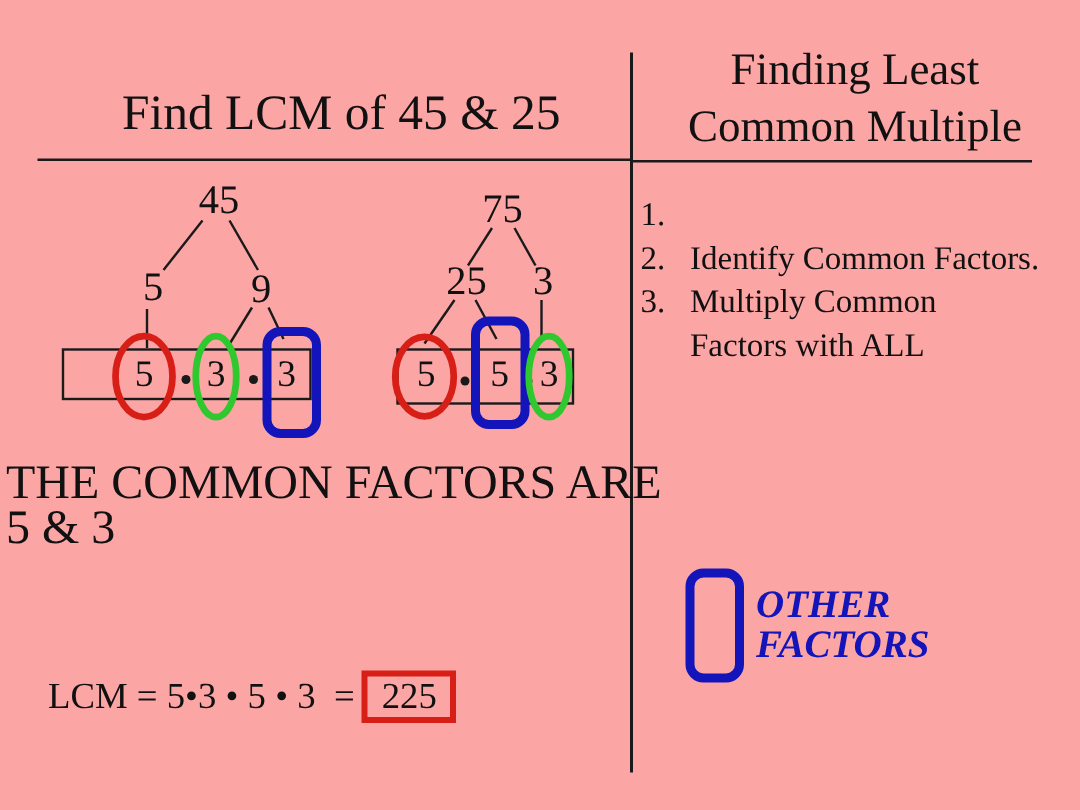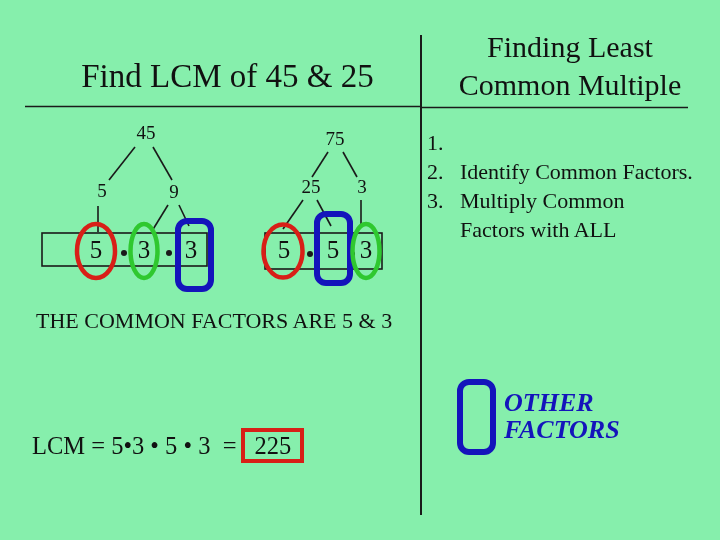--- a/index.html
+++ b/index.html
@@ -1,44 +1,44 @@
 <!DOCTYPE html>
 <html style="--red: #d81f17; --green: #2fc82f; --blue: #1414bb; --line: #1a1a1a;"><head>
 <meta charset="utf-8">
 <style>
   html,body{margin:0;padding:0;background:#fff;}
   .slide{
-    position:relative;width:720px;height:540px;background:#86efac;overflow:hidden;
+    position:relative;width:720px;height:540px;background:#fca5a5;overflow:hidden;
     font-family:"Liberation Serif","DejaVu Serif",serif;color:#111;
   }
   .abs{position:absolute;}
   svg.overlay{position:absolute;left:0;top:0;width:720px;height:540px;}
   .stroke-line{stroke:var(--line,#1a1a1a);stroke-width:1.6;fill:none;}
   .stroke-box{stroke:var(--line,#1a1a1a);stroke-width:1.6;fill:none;}
   .stroke-red{stroke:var(--red,#d81f17);stroke-width:4.5;fill:none;}
   .stroke-green{stroke:var(--green,#2fc82f);stroke-width:4.5;fill:none;}
   .stroke-blue{stroke:var(--blue,#1414bb);stroke-width:6;fill:none;}
   .dot{fill:var(--line,#1a1a1a);}
 
   .left-title{left:30px;top:58px;width:395px;text-align:center;font-size:33px;line-height:36px;}
   .right-title{left:420px;top:28px;width:300px;text-align:center;font-size:30px;line-height:38px;}
 
-  .tnum{width:44px;text-align:center;font-size:19px;line-height:26px;}
+  .tnum{width:44px;text-align:center;font-size:27px;line-height:26px;}
   .fnum{width:44px;text-align:center;font-size:25px;line-height:28px;top:236px;}
 
   .steps{left:427px;top:128px;width:292px;font-size:22px;line-height:29px;}
   .step{display:flex;}
   .snum{width:33px;flex:none;}
   .slines{flex:1;}
   .hl{color:var(--blue,#1414bb);font-weight:bold;font-style:italic;}
 
-  .common-line{left:4px;top:306px;width:440px;font-size:22px;line-height:30px;margin-left:32px;}
+  .common-line{left:4px;top:306px;width:440px;font-size:32px;line-height:30px;}
   .eq{left:32px;font-size:24.5px;line-height:29px;white-space:nowrap;}
   .eq1{top:420px;}
-  .eq2{top:428px;}
+  .eq2{top:447px;}
   .result-box{
     display:inline-block;border:4px solid var(--red,#d81f17);
     padding:0 9px;margin-left:5px;line-height:27px;
   }
   .legend-label{
     left:504px;top:389px;font-size:26px;line-height:27px;
     color:var(--blue,#1414bb);font-weight:bold;font-style:italic;
   }
 </style>
 </head>

